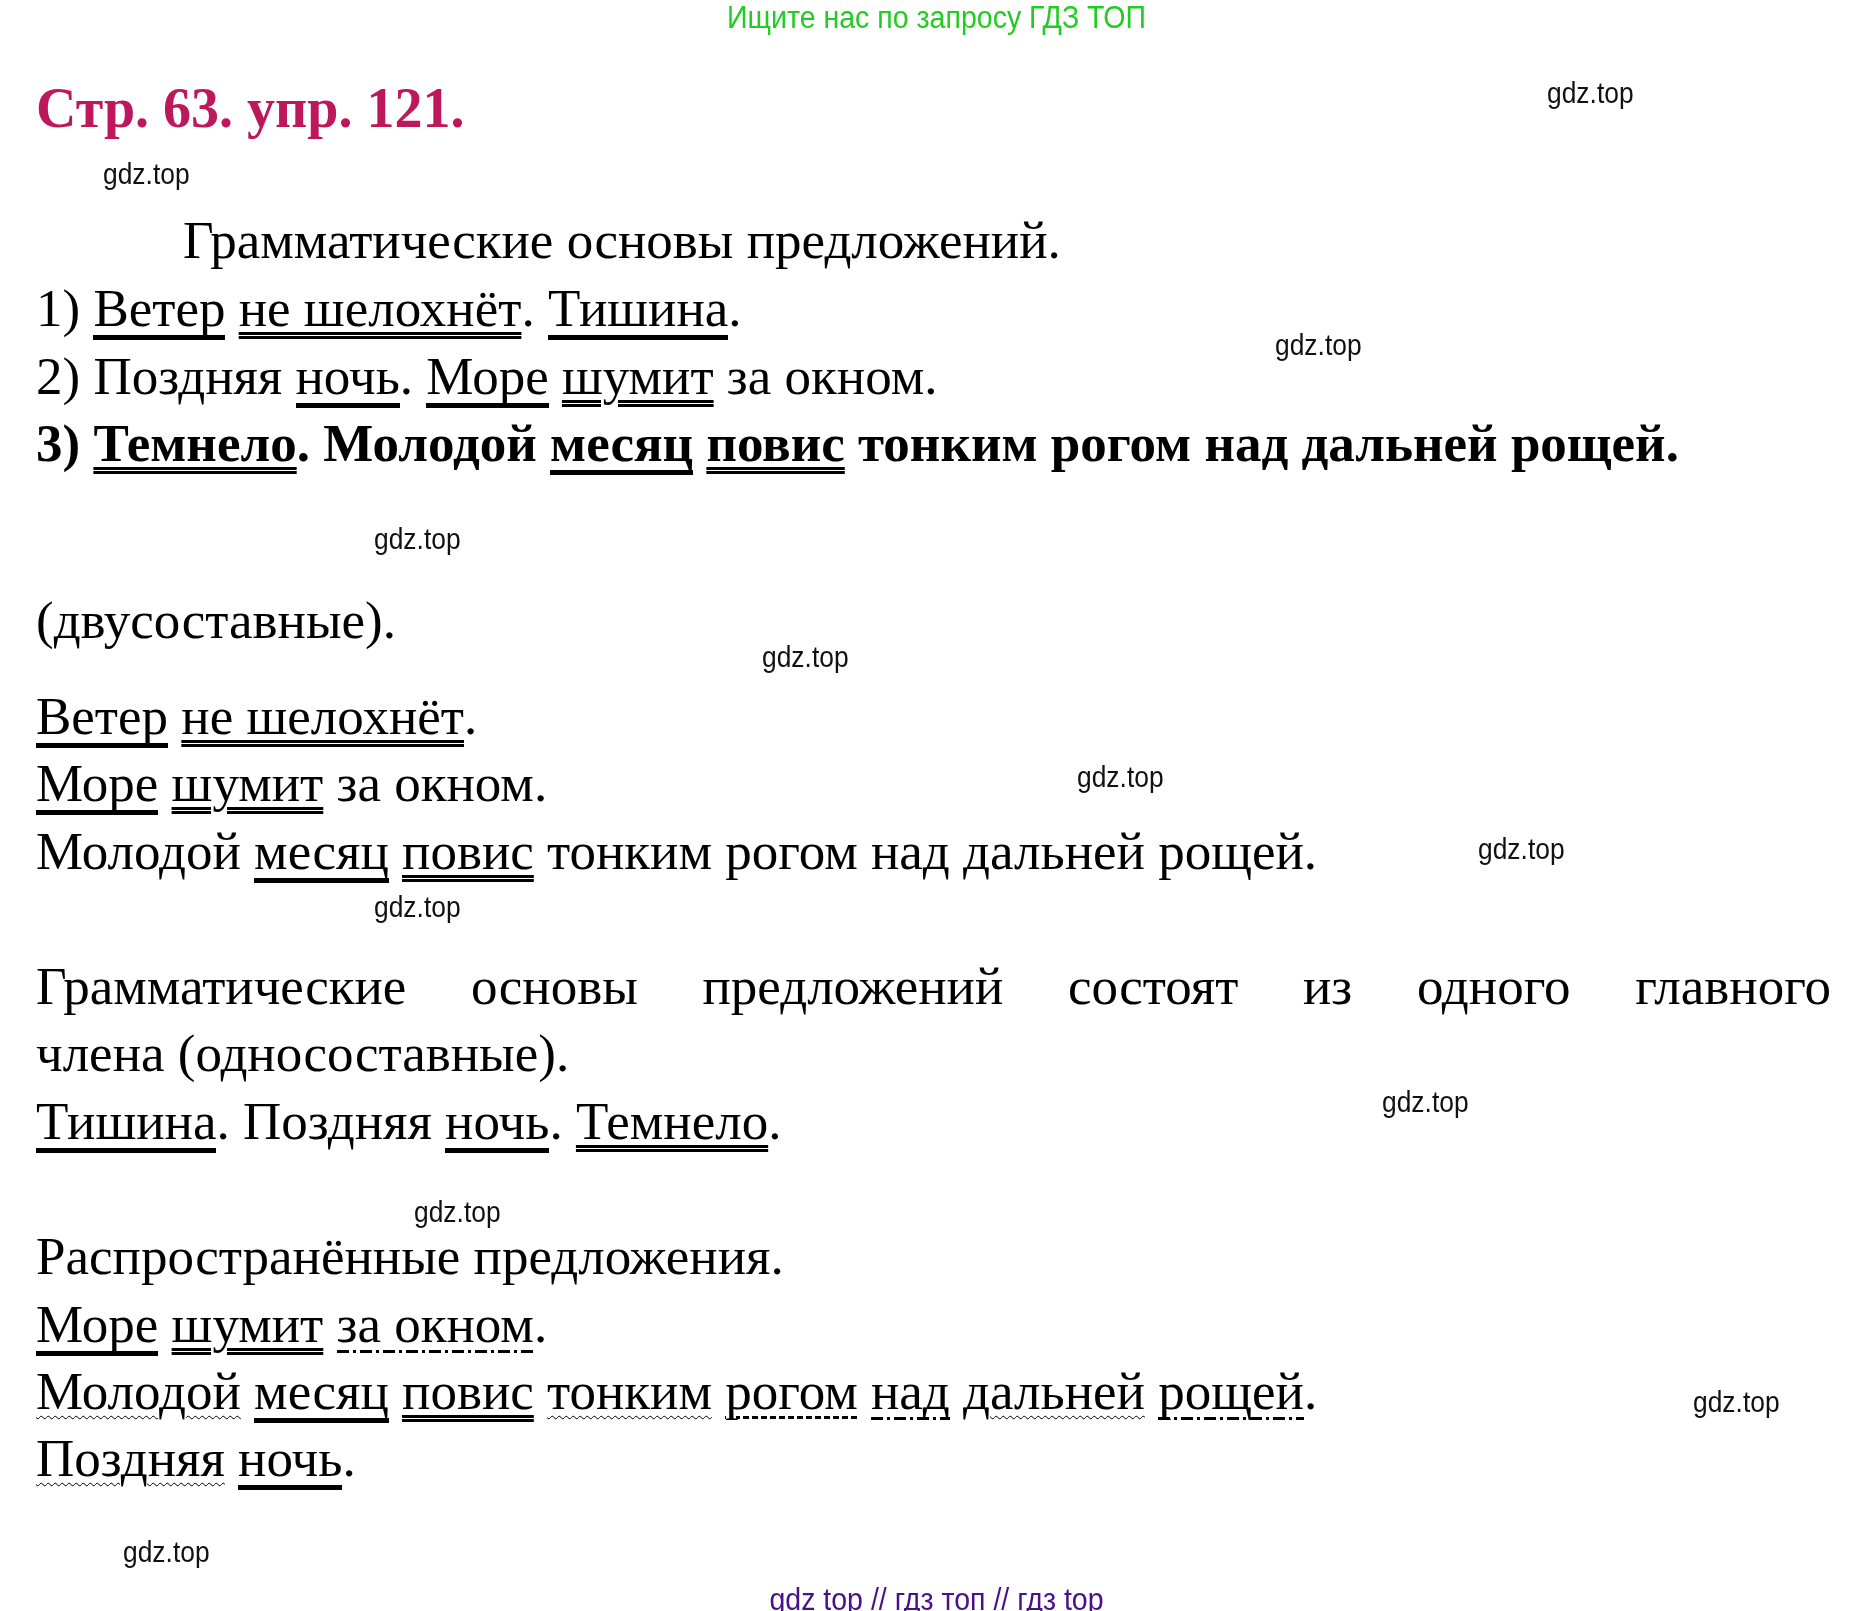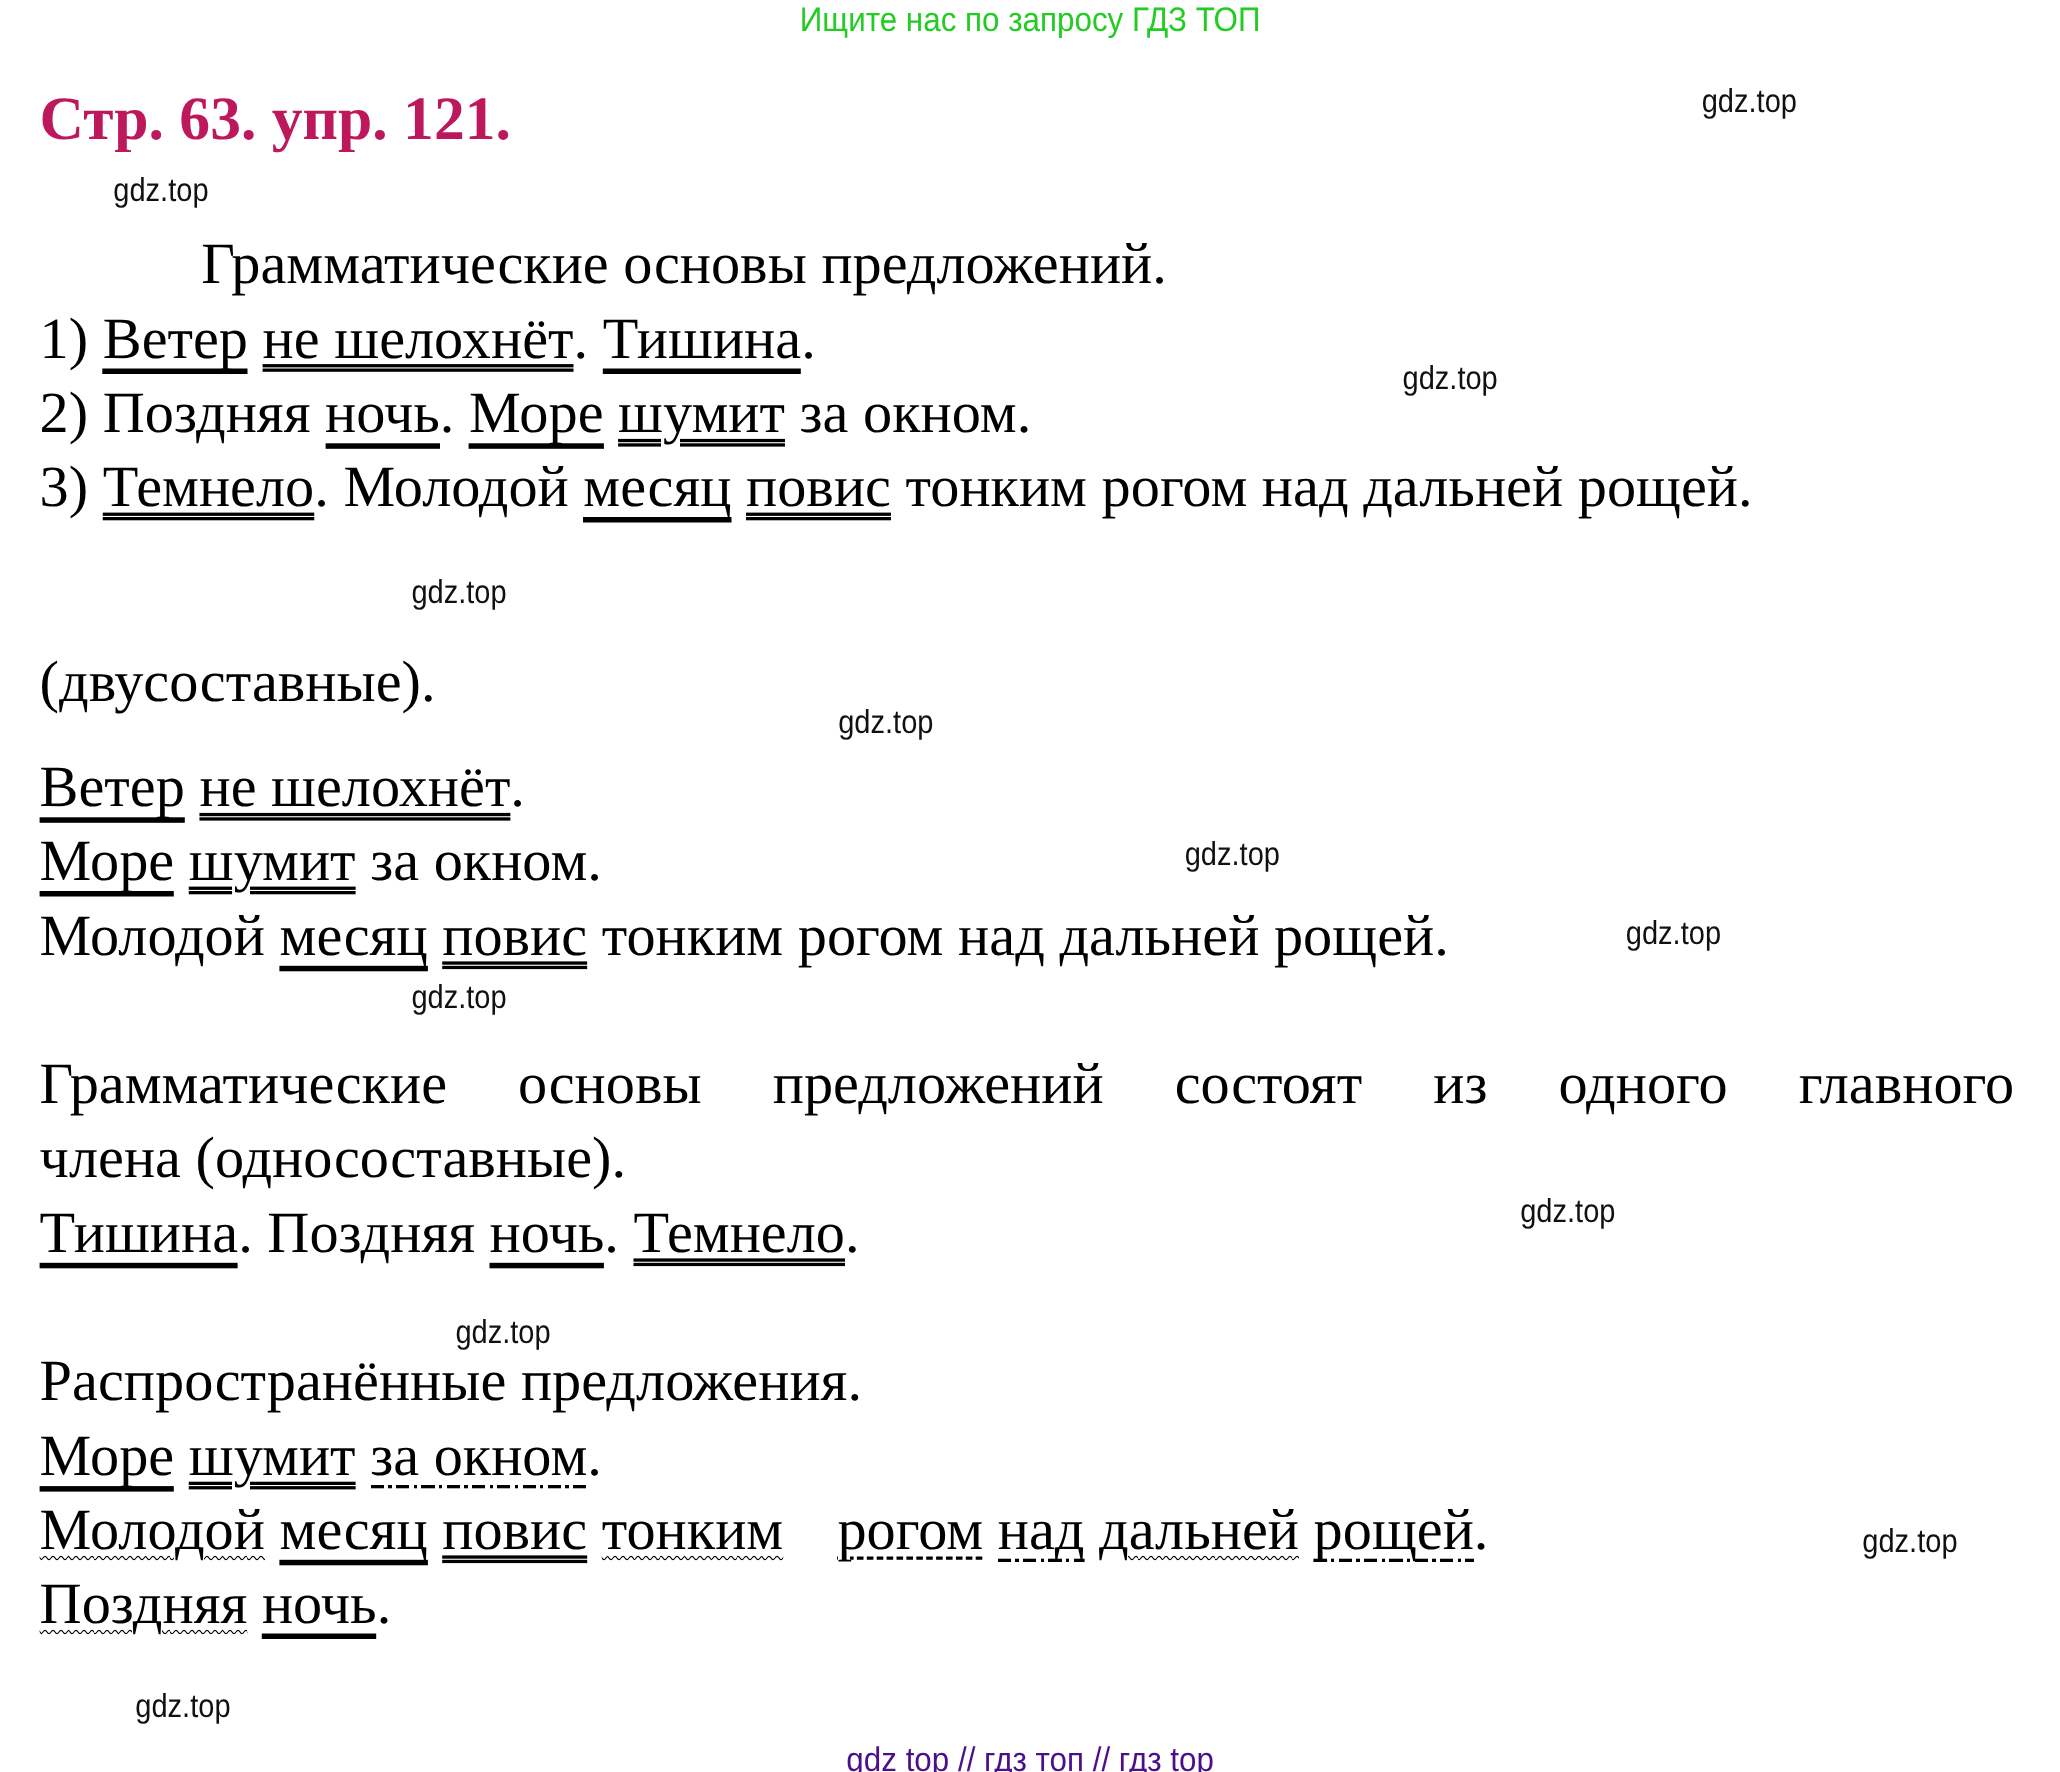--- a/index.html
+++ b/index.html
@@ -20,21 +20,21 @@
   }
   .line {
     position: absolute; left: 36px; white-space: nowrap;
     font-family: "Liberation Serif", serif; font-size: 53px; line-height: 64px; color: #000;
   }
   .justify { width: 1795px; text-align: justify; text-align-last: justify; white-space: normal; }
   .w { display: inline-block; position: relative; }
   .u-single { border-bottom: 5px solid #000; padding-bottom: 0; line-height: 54px; }
   .u-double { text-decoration: underline double #000; text-decoration-thickness: 3px; text-underline-offset: 6px; }
   .u-wavy { text-decoration: underline wavy #000; text-decoration-thickness: 1px; text-underline-offset: 6px; }
-  .u-dashed { text-decoration: underline dashed #000; text-decoration-thickness: 3px; text-underline-offset: 7px; margin-left: 36px; }
+  .u-dashed { text-decoration: underline dashed #000; text-decoration-thickness: 3px; text-underline-offset: 7px; }
   .u-dashdot {
     background-image: repeating-linear-gradient(to right, #000 0, #000 12px, transparent 12px, transparent 16px, #000 16px, #000 19px, transparent 19px, transparent 23px);
     background-size: 100% 3px; background-repeat: no-repeat; background-position: 0 58px;
   }
   .footer {
     position: absolute; left: 0; width: 1873px; top: 1582px; text-align: center;
     font-family: "Liberation Sans", sans-serif; font-size: 31px; line-height: 36px; color: #4b0f8c;
     transform: scaleX(0.92);
   }
 </style>
@@ -71,21 +71,21 @@
 
   <div class="line" style="top:344px;text-align:center;">
     <span>2)</span>
     <span>Поздняя</span>
     <span class="w u-single">ночь</span><span>.</span>
     <span class="w u-single">Море</span>
     <span class="w u-double">шумит</span>
     <span>за окном.</span>
   </div>
 
-  <div class="line" style="top:411px;">
+  <div class="line" style="top:411px;font-weight:bold;">
     <span>3)</span>
     <span class="w u-double">Темнело</span><span>.</span>
     <span>Молодой</span>
     <span class="w u-single">месяц</span>
     <span class="w u-double">повис</span>
     <span>тонким рогом над дальней рощей.</span>
   </div>
 
   <div class="line" style="top:588px;">(двусоставные).</div>
 

